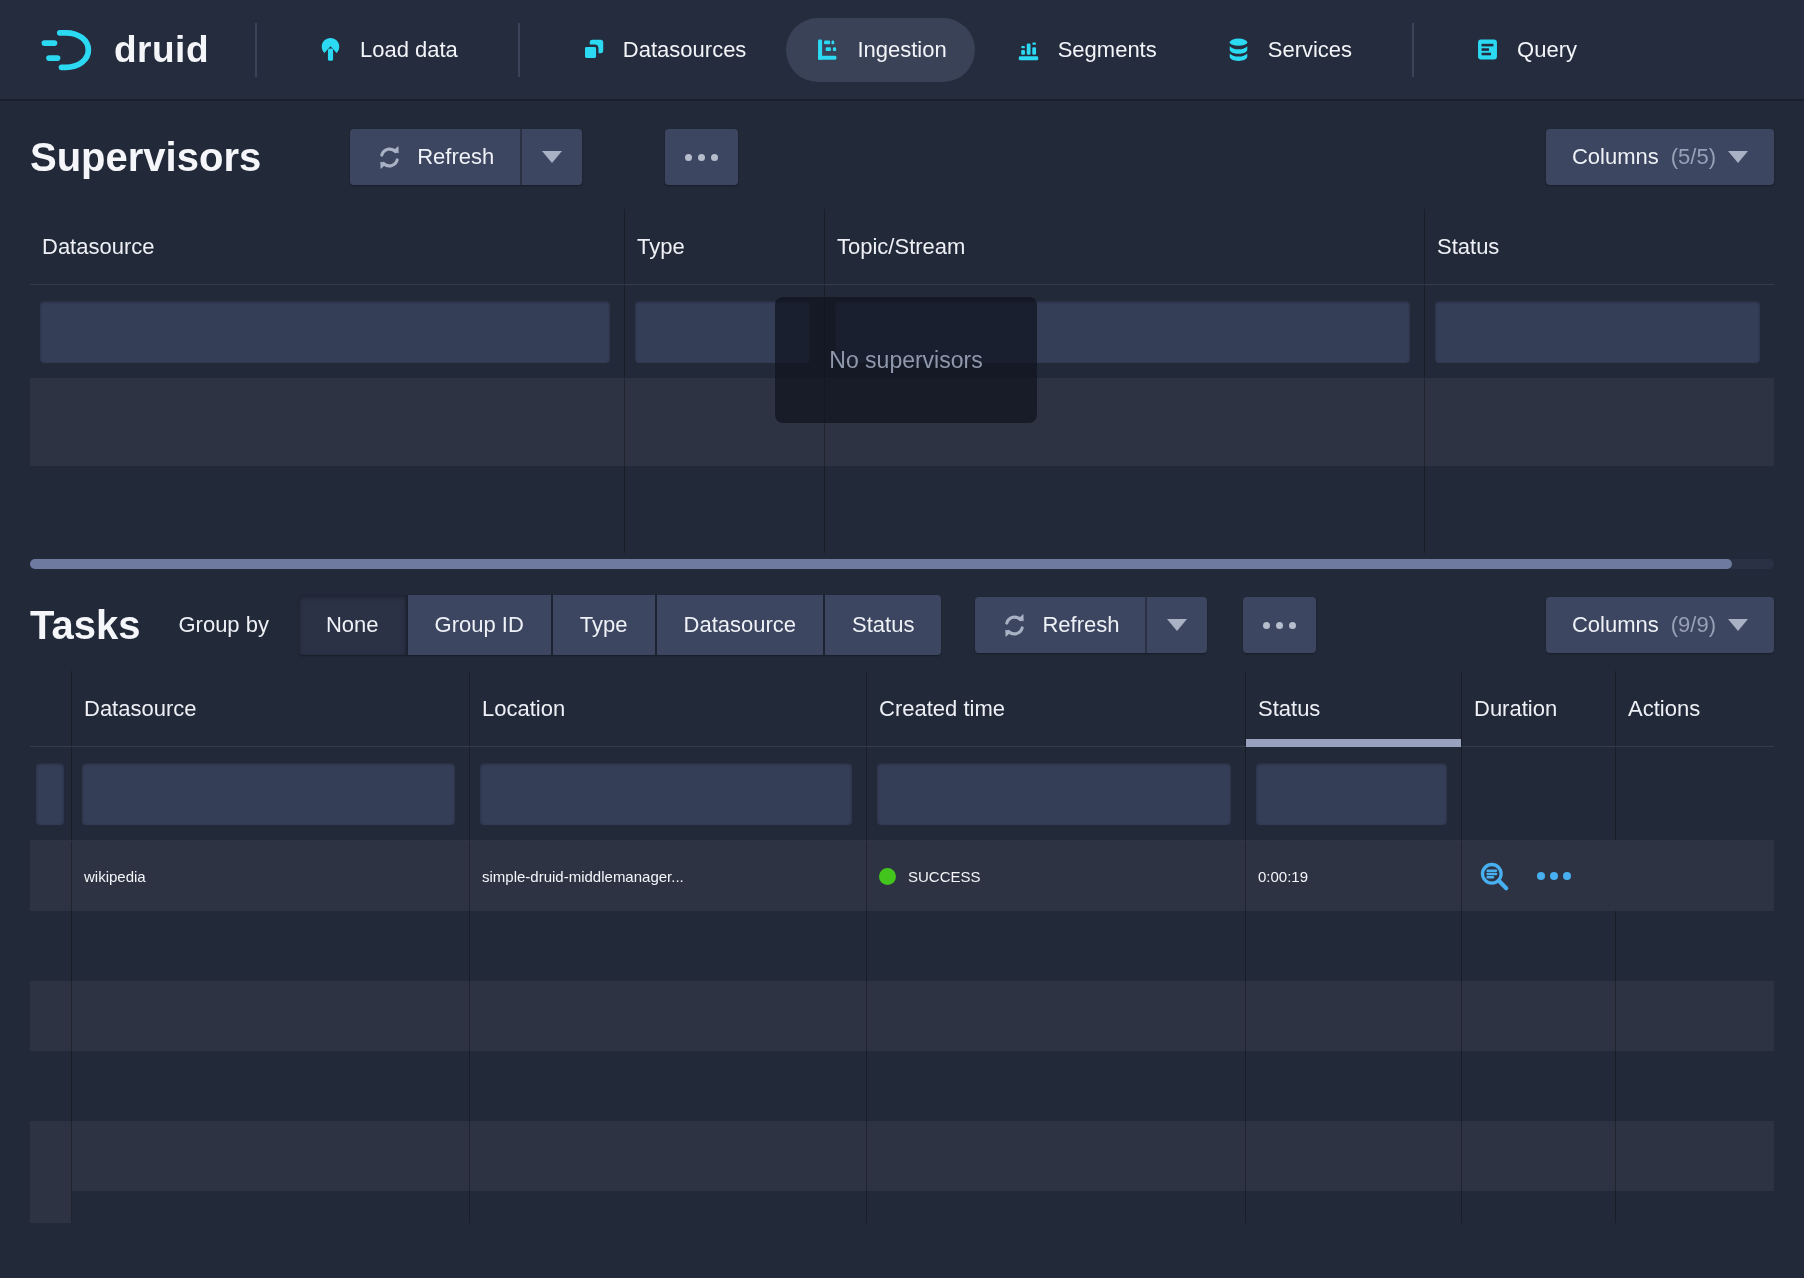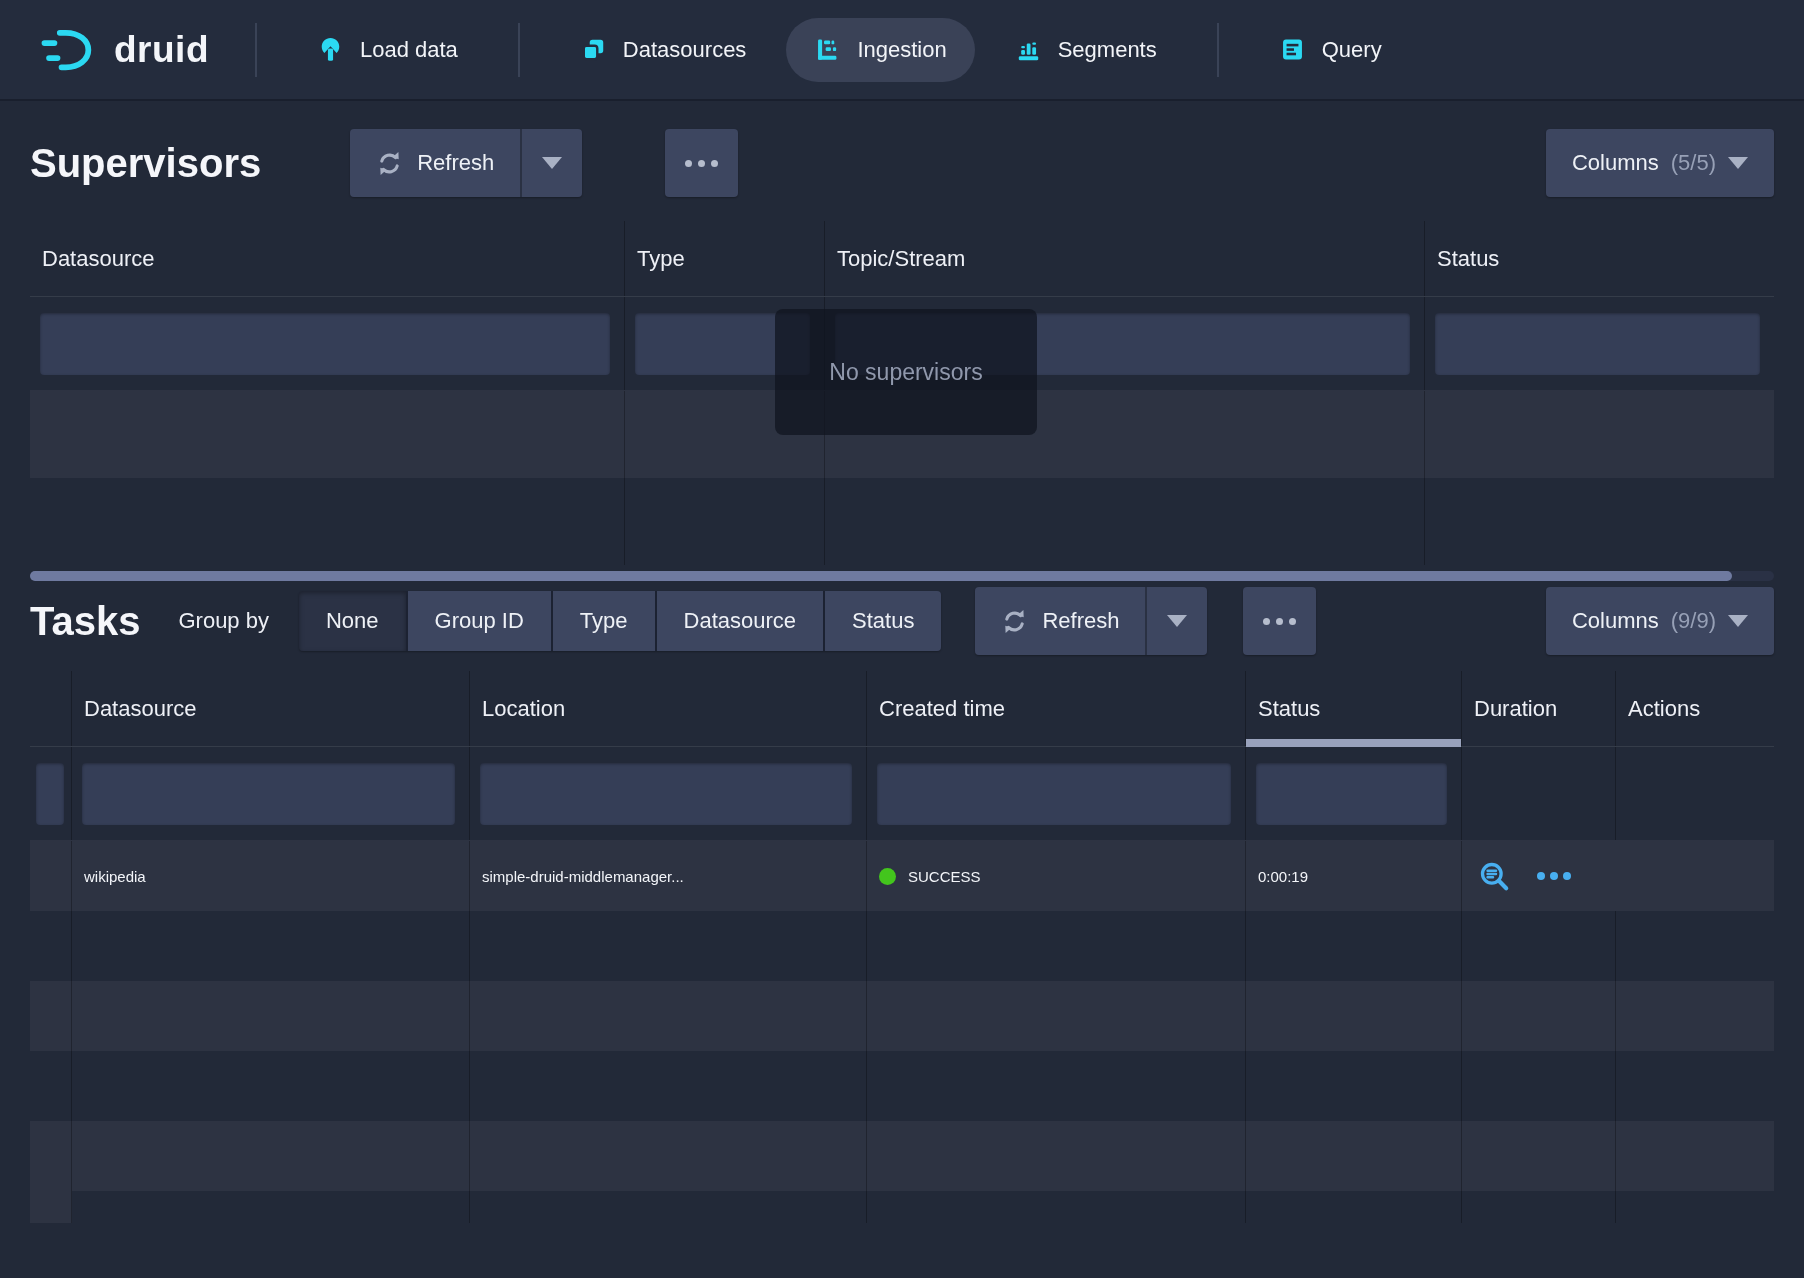--- a/index.html
+++ b/index.html
@@ -20,28 +20,28 @@
   .nav-item{
     display:flex; align-items:center; gap:16px; font-size:22px; color:#f2f4f8;
     padding:0 28px; height:64px; border-radius:32px; margin:0 6px; cursor:pointer; white-space:nowrap;
   }
   .nav-item.active{ background:#3a4257; }
   .nav-item svg{ flex:none; }
   
   .content{ padding:0 30px; }
   .section-head{ display:flex; align-items:center; }
   .shead-sup{ padding:28px 0 24px;gap:47px; }
-  .shead-tasks{ padding:6px 0 16px; }
+  .shead-tasks{ padding:26px 0 16px; }
   h1{ font-size:40px; font-weight:700; margin:0; color:#f5f6fa; }
   .shead-sup h1{ margin-right:42px; }
   .shead-tasks h1{ margin-right:38px; }
   .groupby-label{ font-size:22px; margin-right:30px; color:#eef0f6; }
   .btn{
     background:#3d4660; border:none; border-radius:4px; color:#eef1f6;
-    font-size:22px; height:68px; display:inline-flex; align-items:center; gap:14px;
+    font-size:22px; height:56px; display:inline-flex; align-items:center; gap:14px;
     padding:0 26px; cursor:pointer; box-shadow:0 1px 2px rgba(0,0,0,.3);
     font-family:"Liberation Sans", sans-serif;
   }
   .split{ display:inline-flex; border-radius:4px; overflow:hidden; box-shadow:0 1px 2px rgba(0,0,0,.3); }
   .split .btn{ border-radius:0; box-shadow:none; }
   .split .caret-part{ padding:0 20px; border-left:2px solid #2a3143; }
   .caret{ width:0; height:0; border-left:10px solid transparent; border-right:10px solid transparent; border-top:12px solid #a9b1c4; }
   .dots-btn{ margin-left:36px; gap:6px; padding:0 20px; }
   .dot{ width:7px; height:7px; border-radius:50%; background:#b6bdcd; }
   .columns-btn{ margin-left:auto; gap:12px; }
@@ -152,20 +152,30 @@
         <rect x="4.6" y="10.4" width="2.8" height="3.4" rx="0.9"></rect>
         <rect x="4.6" y="7.4" width="2.8" height="1.7" rx="0.85"></rect>
         <rect x="8.7" y="5.6" width="2.8" height="8.2" rx="0.9"></rect>
         <rect x="12.8" y="8.4" width="2.8" height="5.4" rx="0.9"></rect>
         <rect x="12.8" y="4.8" width="2.8" height="1.7" rx="0.85"></rect>
       </svg>
     </span>
     <span>Segments</span>
   </div>
 
+  <div class="nav-item">
+    <span style="display:inline-flex;">
+      <svg viewBox="0 0 20 20" width="27" height="27" fill="#2BD9F2">
+        <ellipse cx="10" cy="4.6" rx="6.5" ry="2.7"></ellipse>
+        <path d="M3.5 7.6c1.2 1.5 3.6 2.3 6.5 2.3s5.3-.8 6.5-2.3v2.6c0 1.7-2.9 3-6.5 3s-6.5-1.3-6.5-3z"></path>
+        <path d="M3.5 12.9c1.2 1.5 3.6 2.3 6.5 2.3s5.3-.8 6.5-2.3v2.5c0 1.7-2.9 3.1-6.5 3.1s-6.5-1.4-6.5-3.1z"></path>
+      </svg>
+    </span>
+    <span>Services</span>
+  </div>
   <div class="nav-divider"></div>
 
   <div class="nav-item">
     <span style="display:inline-flex;">
       <svg viewBox="0 0 20 20" width="27" height="27">
         <rect x="3" y="2.6" width="14" height="14.8" rx="2.2" fill="#2BD9F2"></rect>
         <rect x="5.6" y="5.8" width="8.8" height="1.9" fill="#242c3d"></rect>
         <rect x="5.6" y="9.1" width="5.5" height="1.9" fill="#242c3d"></rect>
         <rect x="5.6" y="12.4" width="7" height="1.9" fill="#242c3d"></rect>
       </svg>

